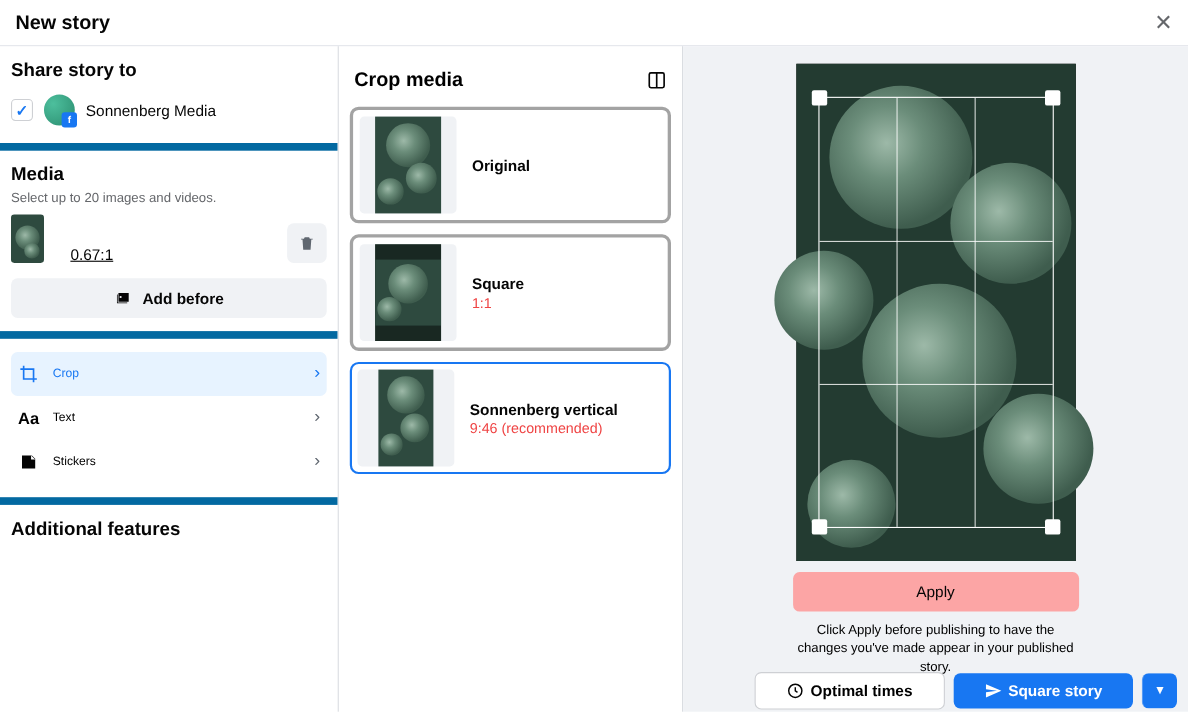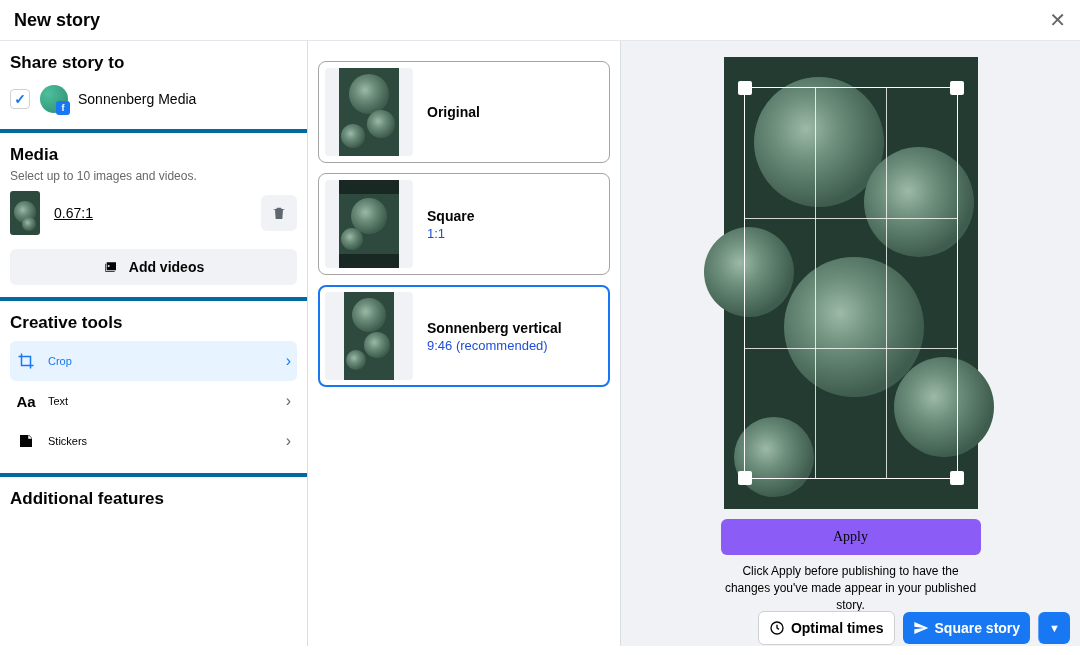--- a/index.html
+++ b/index.html
@@ -10,35 +10,35 @@
   .header h1 { font-size: 18px; font-weight: 700; color: #050505; }
   .close-btn { font-size: 20px; color: #65676b; cursor: pointer; background: none; border: none; }
 
   
   .layout { display: flex; height: 605px; }
 
   
   .sidebar { width: 308px; border-right: 1px solid #dadde1; overflow-y: auto; position: relative; }
   .sidebar::-webkit-scrollbar { width: 6px; }
   .sidebar::-webkit-scrollbar-thumb { background: #c0c0c0; border-radius: 3px; }
-  .section { border-bottom: 4px solid #0369a1; padding: 12px 10px; }
+  .section { border-bottom: 7px solid #0369a1; padding: 12px 10px; }
   .section-title { font-size: 17px; font-weight: 700; color: #050505; margin-bottom: 8px; }
   .section-sub { font-size: 12px; color: #65676b; margin-bottom: 8px; margin-top: -4px; }
 
   .account-row { display: flex; align-items: center; gap: 10px; padding: 4px 0; }
   .checkbox { width: 20px; height: 20px; border: 1px solid #ced0d4; border-radius: 4px; display: flex; align-items: center; justify-content: center; cursor: pointer; }
   .checkbox.checked::after { content: "✓"; color: #1877f2; font-weight: 800; font-size: 14px; }
   .avatar { width: 28px; height: 28px; border-radius: 50%; background: radial-gradient(circle at 30% 30%, #4dbf9d, #2a8c6e); position: relative; }
   .avatar .badge { position: absolute; right: -2px; bottom: -2px; width: 14px; height: 14px; border-radius: 3px; display:flex; align-items:center; justify-content:center; }
   .badge.fb { background: #1877f2; color:#fff; font-size:9px; font-weight:700; }
   .badge.ig { background: linear-gradient(45deg,#f09433,#e6683c,#dc2743,#cc2366,#bc1888); border-radius:4px; }
   .badge.ig::after { content:""; width:7px; height:7px; border:1px solid #fff; border-radius:2px; }
   .account-name { font-size: 14px; color: #050505; text-align: center; }
 
-  .media-row { display: flex; align-items: center; gap: 14px; text-decoration: underline; }
+  .media-row { display: flex; align-items: flex-end; gap: 24px; text-decoration: underline; }
   .media-thumb { width: 30px; height: 44px; background: #2e4a3f; border-radius: 3px; position:relative; overflow:hidden; }
   .ratio-text { font-size: 14px; color: #050505; }
   .trash-btn { margin-left: auto; width: 36px; height: 36px; background: #f0f2f5; border-radius: 6px; display:flex; align-items:center; justify-content:center; cursor:pointer; border:none; }
   .trash-icon { width:16px; height:16px; fill:#606770; }
 
   .add-media-btn { width: 100%; margin-top: 14px; background: #f0f2f5; border: none; border-radius: 6px; padding: 10px; font-size: 14px; font-weight: 600; color: #050505; cursor: pointer; display:flex; align-items:center; justify-content:center; gap:8px; }
   .add-media-icon { width:18px; height:16px; fill:#050505; }
 
   .tool-row { display:flex; align-items:center; padding: 10px 6px; border-radius: 6px; cursor:pointer; gap:12px; }
   .tool-row.active { background: #e7f3ff; color:#1877f2; }
@@ -46,48 +46,48 @@
   .tool-row.active .label { color:#1877f2; }
   .tool-row .chev { color:#606770; }
   .tool-row.active .chev { color:#1877f2; }
   .tool-icon { width:20px; height:20px; display:flex; align-items:center; justify-content:center; font-size:15px; }
 
   
   .middle { width: 313px; padding: 20px 10px; border-right: 1px solid #dadde1; }
   .crop-header { display:flex; align-items:center; justify-content:space-between; margin-bottom: 14px; padding: 0 4px; }
   .crop-header h2 { font-size: 18px; font-weight: 700; }
   .crop-header-icon { width:18px; height:18px; }
-  .crop-option { display:flex; align-items:center; gap:14px; border:1px solid #a3a3a3; border-radius:8px; padding:6px; margin-bottom:10px; cursor:pointer; }
+  .crop-option { display:flex; align-items:center; gap:14px; border:3px solid #a3a3a3; border-radius:8px; padding:6px; margin-bottom:10px; cursor:pointer; }
   .crop-option.selected { border:2px solid #1877f2; padding:5px; }
   .crop-thumb { width:88px; height:88px; background:#f0f2f5; display:flex; align-items:center; justify-content:center; border-radius:4px; }
   .crop-thumb-inner { background:#2e4a3f; }
   .crop-labels { display:flex; flex-direction:column; gap:2px; }
   .crop-name { font-size:14px; font-weight:700; color:#050505; }
-  .crop-ratio { font-size:13px; color:#1d4ed8; }
+  .crop-ratio { font-size:13px; color:#ef4444; }
 
   
   .preview-panel { flex:1; display:flex; flex-direction:column; align-items:center; padding-top: 16px; background:#f0f2f5; }
   .phone-frame { width: 254px; height: 452px; background:#000; position:relative; display:flex; align-items:center; justify-content:center; }
   .photo-bg { position:absolute; inset:0; background: #233b31; }
   .crop-box { position:absolute; left:20px; right:20px; top:30px; bottom:30px; border:1px solid #fff; }
   .crop-box .handle { position:absolute; width:14px; height:14px; background:#fff; border-radius:2px; }
   .handle.tl { top:-7px; left:-7px; } .handle.tr { top:-7px; right:-7px; }
   .handle.bl { bottom:-7px; left:-7px; } .handle.br { bottom:-7px; right:-7px; }
   .grid-line { position:absolute; background:rgba(255,255,255,0.8); }
   .grid-line.v1 { left:33.33%; top:0; bottom:0; width:1px; }
   .grid-line.v2 { left:66.66%; top:0; bottom:0; width:1px; }
   .grid-line.h1 { top:33.33%; left:0; right:0; height:1px; }
   .grid-line.h2 { top:66.66%; left:0; right:0; height:1px; }
 
-  .apply-btn { margin-top: 10px; width: 260px; padding: 10px; background:#8b5cf6; border:none; border-radius:6px; font-size:14px; font-weight:500; color:#050505; cursor:pointer;font-family:Liberation Serif, serif; }
+  .apply-btn { margin-top: 10px; width: 260px; padding: 10px; background:#fca5a5; border:none; border-radius:6px; font-size:14px; font-weight:500; color:#050505; cursor:pointer; }
   .apply-hint { margin-top:8px; width:260px; font-size:12px; color:#000000; text-align:center; line-height:1.4; }
 
   
   .footer { position:absolute; right:10px; bottom:10px; display:flex; gap:8px; align-items:center; }
-  .btn { padding: 8px 10px; border-radius:6px; font-size:14px; font-weight:600; border:1px solid #ced0d4; background:#fff; cursor:pointer; display:flex; align-items:center; gap:6px; }
+  .btn { padding: 8px 28px; border-radius:6px; font-size:14px; font-weight:600; border:1px solid #ced0d4; background:#fff; cursor:pointer; display:flex; align-items:center; gap:6px; }
   .btn.primary { background:#1877f2; color:#fff; border:none; }
   .btn.primary-split { background:#1877f2; color:#fff; border:none; padding:10px 10px; border-left:1px solid rgba(255,255,255,0.3); }
   .clock-icon { width:16px; height:16px; }
 
   
   .succ { position:absolute; border-radius:50%; background: radial-gradient(circle at 40% 40%, #9db9a8 0%, #6b8d7a 30%, #3f5d4e 70%); }
 </style>
 </head>
 <body>
 
@@ -108,43 +108,42 @@
         <div class="checkbox checked"></div>
         <div class="avatar">
             <div class="badge fb">f</div>
           </div>
         <div class="account-name">Sonnenberg Media</div>
       </div>
     </div>
 
     <div class="section">
       <div class="section-title">Media</div>
-      <div class="section-sub">Select up to 10 images and videos.</div>
+      <div class="section-sub">Select up to 20 images and videos.</div>
       <div class="media-row">
         <div class="media-thumb">
           <div class="succ" style="width:22px;height:22px;left:4px;top:10px;"></div>
           <div class="succ" style="width:14px;height:14px;left:12px;top:26px;"></div>
         </div>
         <div class="ratio-text">0.67:1</div>
         <button class="trash-btn">
           <svg class="trash-icon" viewBox="0 0 24 24">
               <path d="M6 7h12l-1 14H7L6 7zm3-3h6l1 2H8l1-2zM4 6h16v1H4z"></path>
             </svg>
         </button>
       </div>
       <button class="add-media-btn">
         <svg class="add-media-icon" viewBox="0 0 24 24">
             <path d="M4 5h14v12H4zM2 7v12h14v-1H3V7zM7 9a1.5 1.5 0 100 3 1.5 1.5 0 000-3zm-1 7l3-3 2 2 3-4 3 5H6z"></path>
           </svg>
-        <span>Add videos</span>
+        <span>Add before</span>
       </button>
     </div>
 
     <div class="section">
-      <div class="section-title">Creative tools</div>
       <div class="tool-row active">
         <div class="tool-icon">
           <svg width="18" height="18" viewBox="0 0 24 24" fill="none" stroke="#1877f2" stroke-width="2">
               <path d="M6 2v16h16M2 6h16v16"></path>
             </svg>
         </div>
         <div class="label">Crop</div>
         <div class="chev">›</div>
       </div>
       <div class="tool-row">
@@ -162,20 +161,27 @@
         <div class="chev">›</div>
       </div>
     </div>
 
     <div class="section" style="border-bottom:none;">
       <div class="section-title">Additional features</div>
     </div>
   </div>
 
   <div class="middle">
+    <div class="crop-header">
+      <h2>Crop media</h2>
+      <svg class="crop-header-icon" viewBox="0 0 24 24" fill="none" stroke="#050505" stroke-width="2">
+          <rect x="3" y="3" width="18" height="18" rx="2"></rect>
+          <path d="M12 3v18"></path>
+        </svg>
+    </div>
 
     <div class="crop-option">
       <div class="crop-thumb">
         <div class="crop-thumb-inner" style="width:60px;height:88px;position:relative;overflow:hidden;">
           <div class="succ" style="width:40px;height:40px;left:10px;top:6px;"></div>
           <div class="succ" style="width:28px;height:28px;left:28px;top:42px;"></div>
           <div class="succ" style="width:24px;height:24px;left:2px;top:56px;"></div>
         </div>
       </div>
       <div class="crop-labels">

